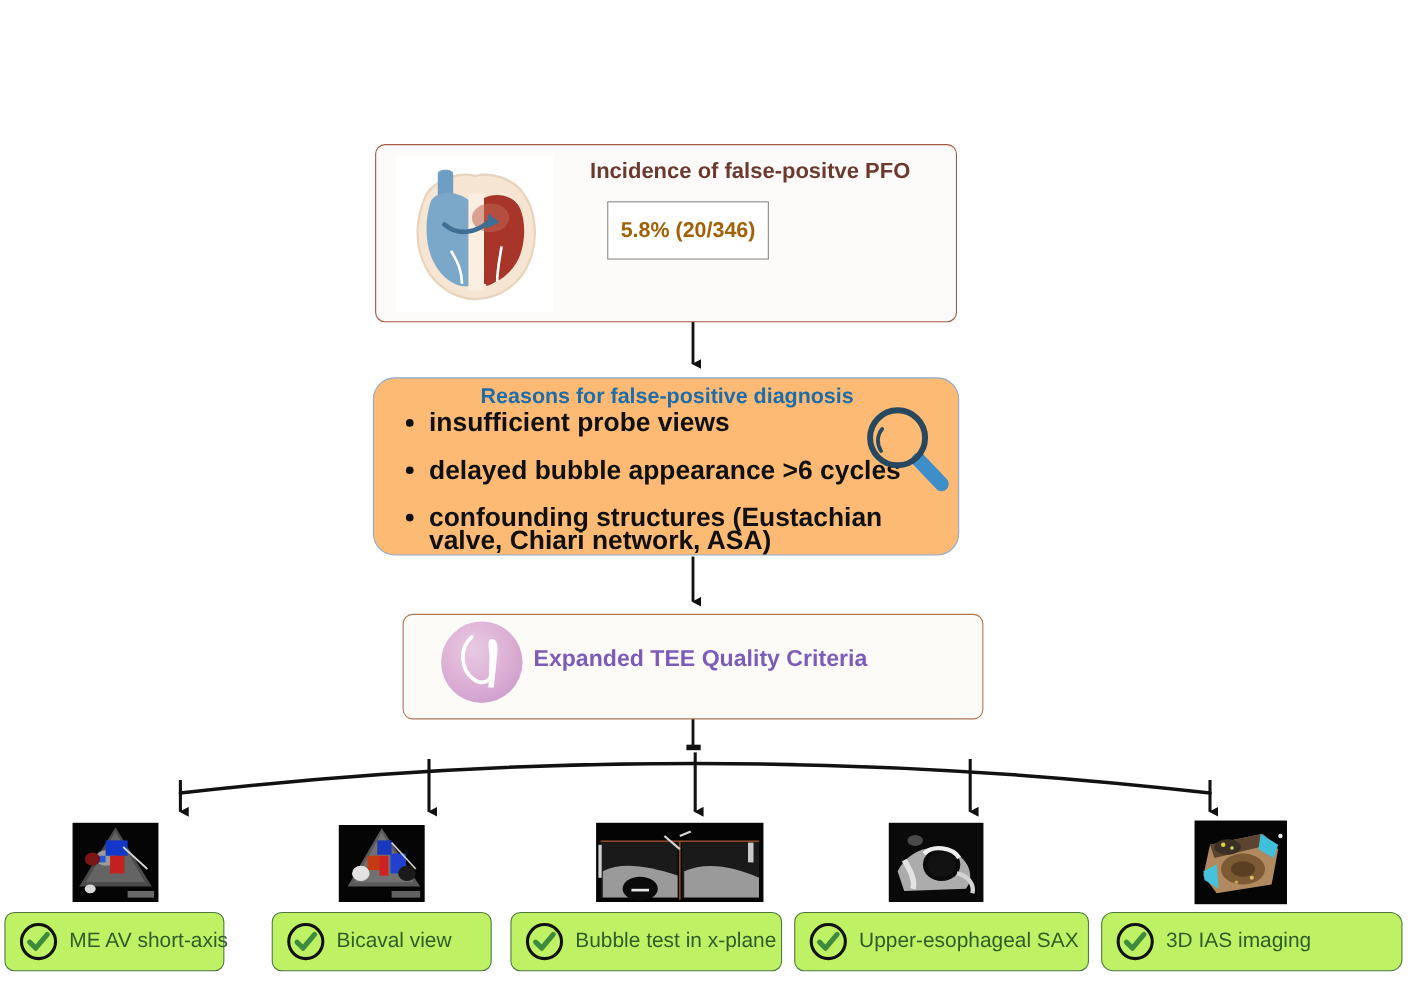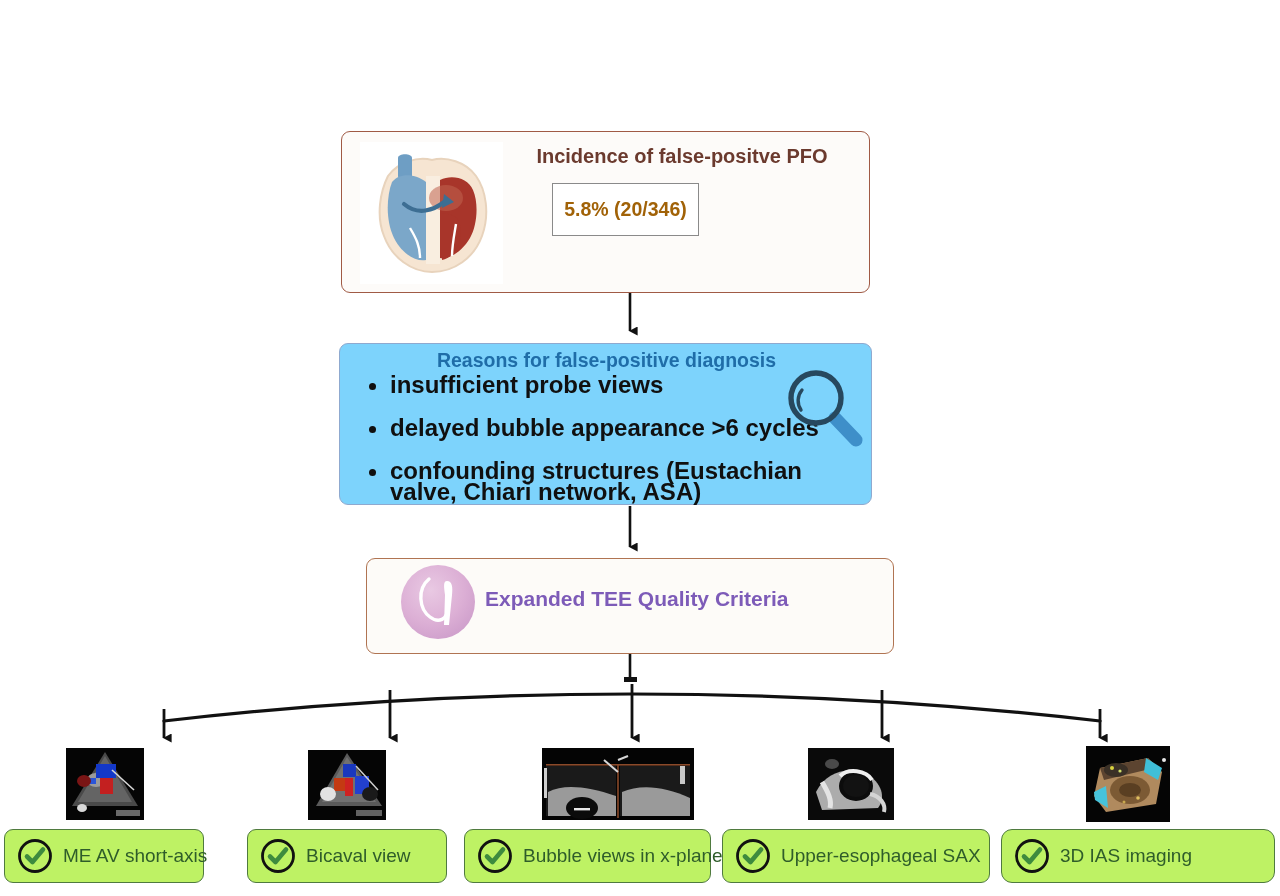--- a/index.html
+++ b/index.html
@@ -47,22 +47,22 @@
     border:1.4px solid #8A8A8A;
     background:#FFFFFF;
     display:flex;align-items:center;justify-content:center;
     font-size:19.5px;font-weight:bold;color:#a16207;
   }
 
   
   #box-reasons{
     left:339px;top:343px;width:533px;height:162px;
     border:1.6px solid #8FA9CF;
-    border-radius:9px;
-    background:#7dd3fc;
+    border-radius:20px;
+    background:#fdba74;
   }
   #reasons-heading{
     position:absolute;left:0;top:5px;width:533px;
     text-align:center;
     font-size:19.5px;font-weight:bold;color:#1F6DA8;
     white-space:nowrap;
   }
   #reasons-list{
     position:absolute;left:26px;top:30px;width:460px;
     margin:0;padding:0 0 0 24px;
@@ -316,21 +316,21 @@
     <span class="pill-label">Bicaval view</span>
   </div>
 
   <div class="pill" style="left:464px;top:829px;width:247px;">
     <span class="check-wrap">
       <svg viewBox="0 0 36 36" width="36" height="36">
         <circle cx="18" cy="18" r="15.5" fill="none" stroke="#111111" stroke-width="2.8"></circle>
         <path d="M10,18.5 L15.5,24 L26,11.5" fill="none" stroke="#3E8B3E" stroke-width="4.6" stroke-linecap="round" stroke-linejoin="round"></path>
       </svg>
     </span>
-    <span class="pill-label">Bubble views in x-plane</span>
+    <span class="pill-label">Bubble test in x-plane</span>
   </div>
 
   <div class="pill" style="left:722px;top:829px;width:268px;">
     <span class="check-wrap">
       <svg viewBox="0 0 36 36" width="36" height="36">
         <circle cx="18" cy="18" r="15.5" fill="none" stroke="#111111" stroke-width="2.8"></circle>
         <path d="M10,18.5 L15.5,24 L26,11.5" fill="none" stroke="#3E8B3E" stroke-width="4.6" stroke-linecap="round" stroke-linejoin="round"></path>
       </svg>
     </span>
     <span class="pill-label">Upper-esophageal SAX</span>

